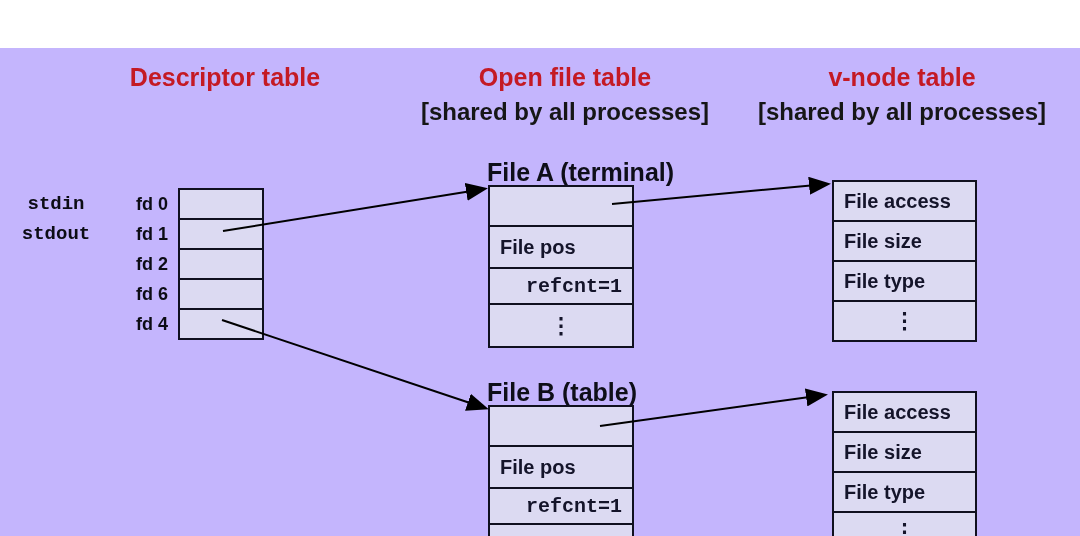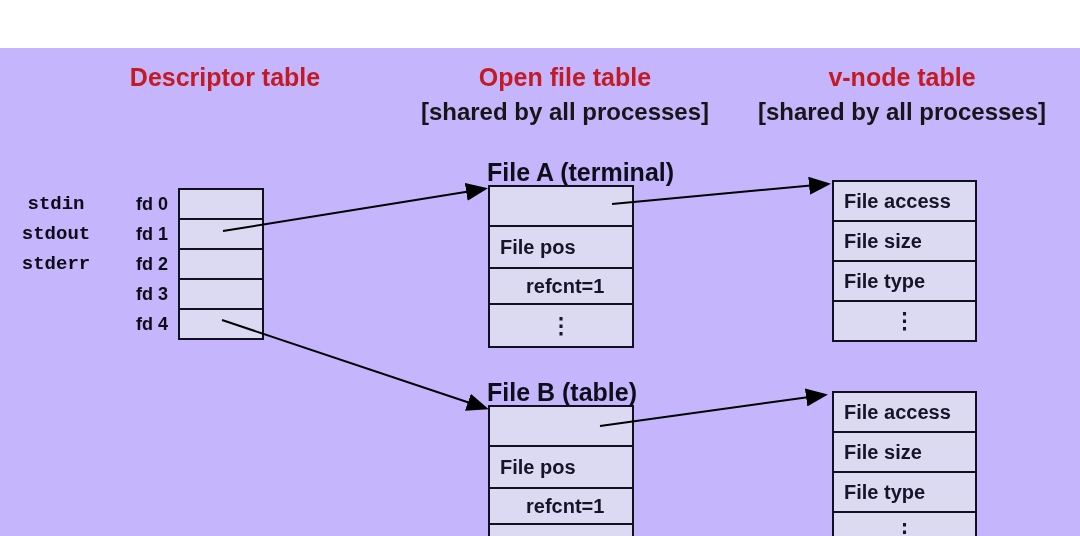--- a/index.html
+++ b/index.html
@@ -38,21 +38,21 @@
   
   .box-table {
     position:absolute; border:2px solid #10101f; background:#dcdaf2;
   }
   .cell {
     box-sizing:border-box; border-top:2px solid #10101f;
     display:flex; align-items:center; padding-left:10px;
     font-weight:bold; font-size:20px; color:#14142a; white-space:nowrap;
   }
   .cell:first-child { border-top:none; }
-  .cell.mono { font-family:Liberation Sans, sans-serif;padding-left:36px; }
+  .cell.mono { font-family:Liberation Mono, monospace;padding-left:36px; }
   .cell.center { justify-content:center; padding-left:0; font-size:22px; }
   .ftitle {
     position:absolute; font-weight:bold; font-size:25px;
     color:#0e0e18; white-space:nowrap;
   }
   .arrows { position:absolute; left:0; top:0; pointer-events:none; }
 </style>
 </head>
 <body>
 
@@ -61,26 +61,25 @@
   <div class="col-title" style="left:60px;width:330px;top:15px">Descriptor table</div>
 
   <div class="col-title" style="left:405px;width:320px;top:15px">Open file table</div>
   <div class="col-sub" style="left:405px;width:320px;top:50px">[shared by all processes]</div>
 
   <div class="col-title" style="left:742px;width:320px;top:15px">v-node table</div>
   <div class="col-sub" style="left:742px;width:320px;top:50px">[shared by all processes]</div>
 
   <div class="std-label" style="top:141px">stdin</div>
   <div class="std-label" style="top:171px">stdout</div>
-  <div class="std-label" style="top:201px">stderr</div>
 
   <div class="fd-label" style="top:141px">fd 0</div>
   <div class="fd-label" style="top:171px">fd 1</div>
   <div class="fd-label" style="top:201px">fd 2</div>
-  <div class="fd-label" style="top:231px">fd 3</div>
+  <div class="fd-label" style="top:231px">fd 6</div>
   <div class="fd-label" style="top:261px">fd 4</div>
 
   <div class="dtable">
     <div class="dcell"></div>
     <div class="dcell"></div>
     <div class="dcell"></div>
     <div class="dcell"></div>
     <div class="dcell"></div>
   </div>
 

